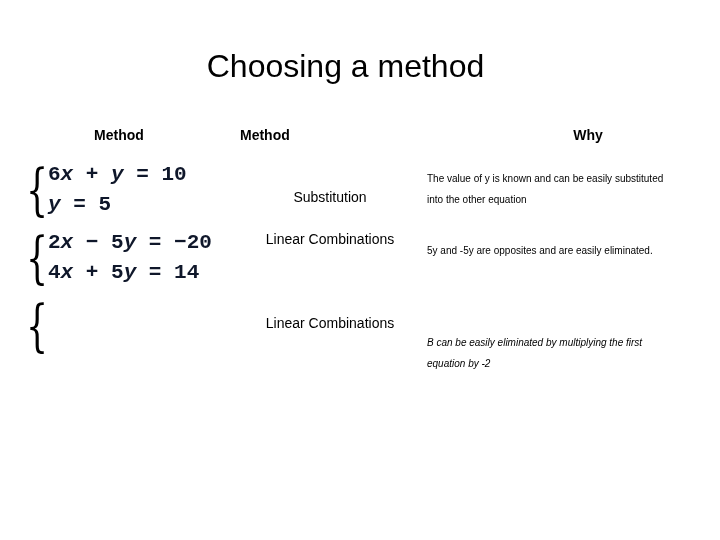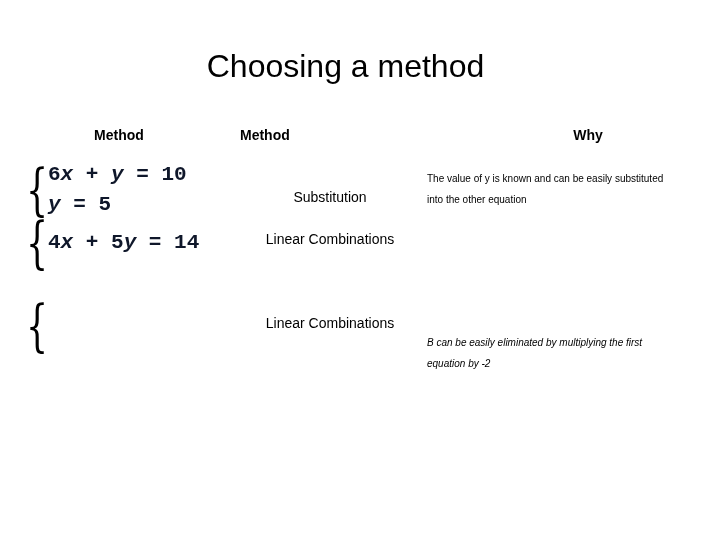--- a/index.html
+++ b/index.html
@@ -142,24 +142,26 @@
       </div>
     </div>
     <div class="cell-method" style="top:22px;margin-top:10px;">Substitution</div>
     <div class="cell-why" style="top:12px;">The value of y is known and can be easily substituted into the other equation</div>
   </div>
 
   <div class="table-row row-2">
     <div class="cell-example" style="top:-6px;">
       <div class="eq-system">
         <span class="eq-brace">{</span>
+        <div class="eq-line">2<span class="v">x</span> − 5<span class="v">y</span> = −20</div>
         <div class="eq-line">4<span class="v">x</span> + 5<span class="v">y</span> = 14</div>
       </div>
     </div>
     <div class="cell-method" style="top:-4px;">Linear Combinations</div>
+    <div class="cell-why" style="top:6px;">5y and -5y are opposites and are easily eliminated.</div>
   </div>
 
   <div class="table-row row-3">
     <div class="cell-example" style="top:-2px;">
       <div class="eq-system">
         <span class="eq-brace">{</span>
       </div>
     </div>
     <div class="cell-method" style="top:0px;">Linear Combinations</div>
     <div class="cell-why" style="top:18px;font-style:italic;">B can be easily eliminated by multiplying the first equation by -2</div>

